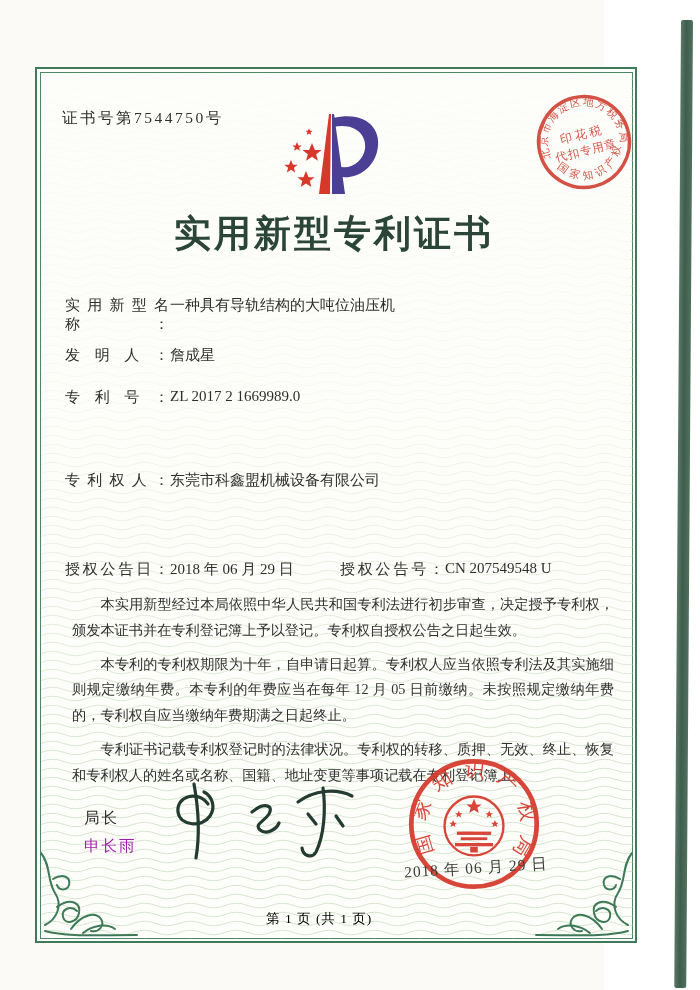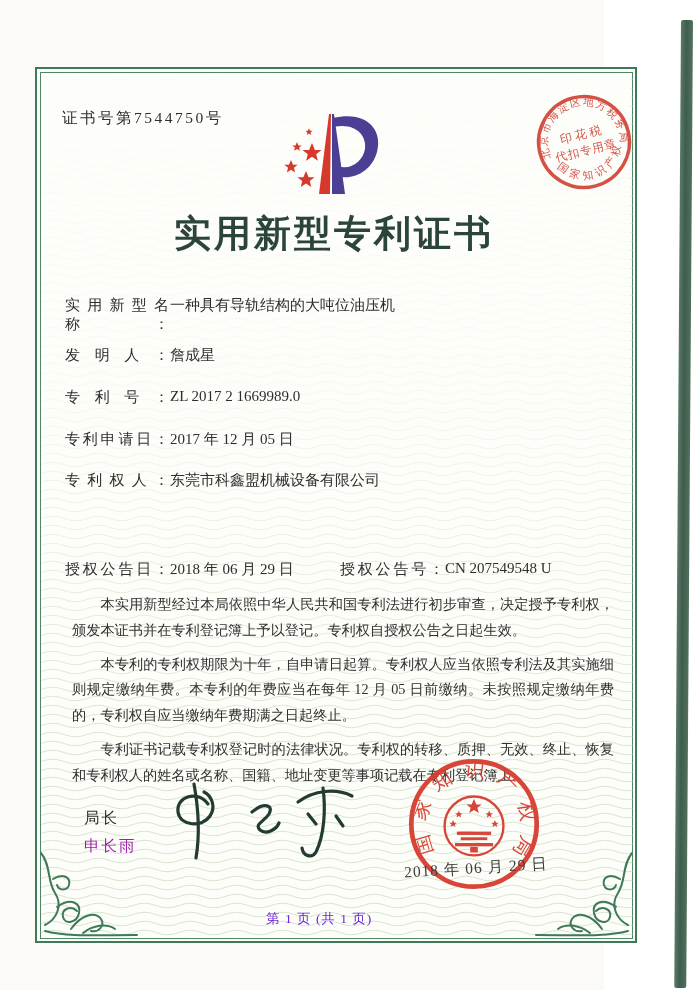--- a/index.html
+++ b/index.html
@@ -17,21 +17,21 @@
   .frow{left:65px;width:562px;font-size:15px;color:#2e2e2e;display:flex;}
   .flabel{display:inline-block;width:104px;text-align:justify;text-align-last:justify;flex:0 0 104px;}
   .fvalue{margin-left:1px;}
   .addr-lines{line-height:23px;}
   .pair2{position:absolute;left:275px;top:0;display:flex;}
   .paras{left:64px;top:584px;width:558px;font-size:14.2px;line-height:25.8px;color:#303030;text-align:justify;}
   .paras p{margin:8px;text-indent:2em;}
   .sig-role{left:84px;top:808px;font-size:15.5px;color:#2c2c2c;letter-spacing:2px;}
   .sig-name{left:84px;top:836px;font-size:15.5px;color:#a21caf;letter-spacing:2px;}
   .seal-date{left:404px;top:858px;font-size:15.5px;letter-spacing:1px;color:#3d3d3d;transform:rotate(-3.5deg);z-index:6;}
-  .footer{left:266px;top:910px;font-size:13.5px;color:#6d28d9;letter-spacing:1px;}
+  .footer{left:266px;top:910px;font-size:13.5px;color:#000000;letter-spacing:1px;}
   .seal-svg{left:398px;top:748px;z-index:5;opacity:.93;}
   .stamp-svg{left:526px;top:84px;z-index:5;opacity:.88;transform:rotate(-14deg);}
   .logo-svg{left:281px;top:110px;}
   .sig-svg{left:160px;top:772px;z-index:4;}
   .fl{z-index:3;}
   svg text{font-family:"Liberation Serif","DejaVu Serif",serif;}
 </style>
 </head>
 <body>
 
@@ -97,24 +97,20 @@
     <span class="fvalue">詹成星</span>
   </div>
   <div class="abs frow" style="top:296px">
     <span class="flabel">实用新型名称：</span>
     <span class="fvalue">一种具有导轨结构的大吨位油压机</span>
   </div>
   <div class="abs frow" style="top:388px">
     <span class="flabel">专利号：</span>
     <span class="fvalue">ZL 2017 2 1669989.0</span>
   </div>
-  <div class="abs frow" style="top:430px">
-    <span class="flabel">专利申请日：</span>
-    <span class="fvalue">2017 年 12 月 05 日</span>
-  </div>
   <div class="abs frow" style="top:471px">
     <span class="flabel">专利权人：</span>
     <span class="fvalue">东莞市科鑫盟机械设备有限公司</span>
   </div>
   <div class="abs frow" style="top:560px">
     <span class="flabel">授权公告日：</span>
     <span class="fvalue">2018 年 06 月 29 日</span>
     <span class="pair2">
       <span class="flabel">授权公告号：</span>
       <span class="fvalue">CN 207549548 U</span>

